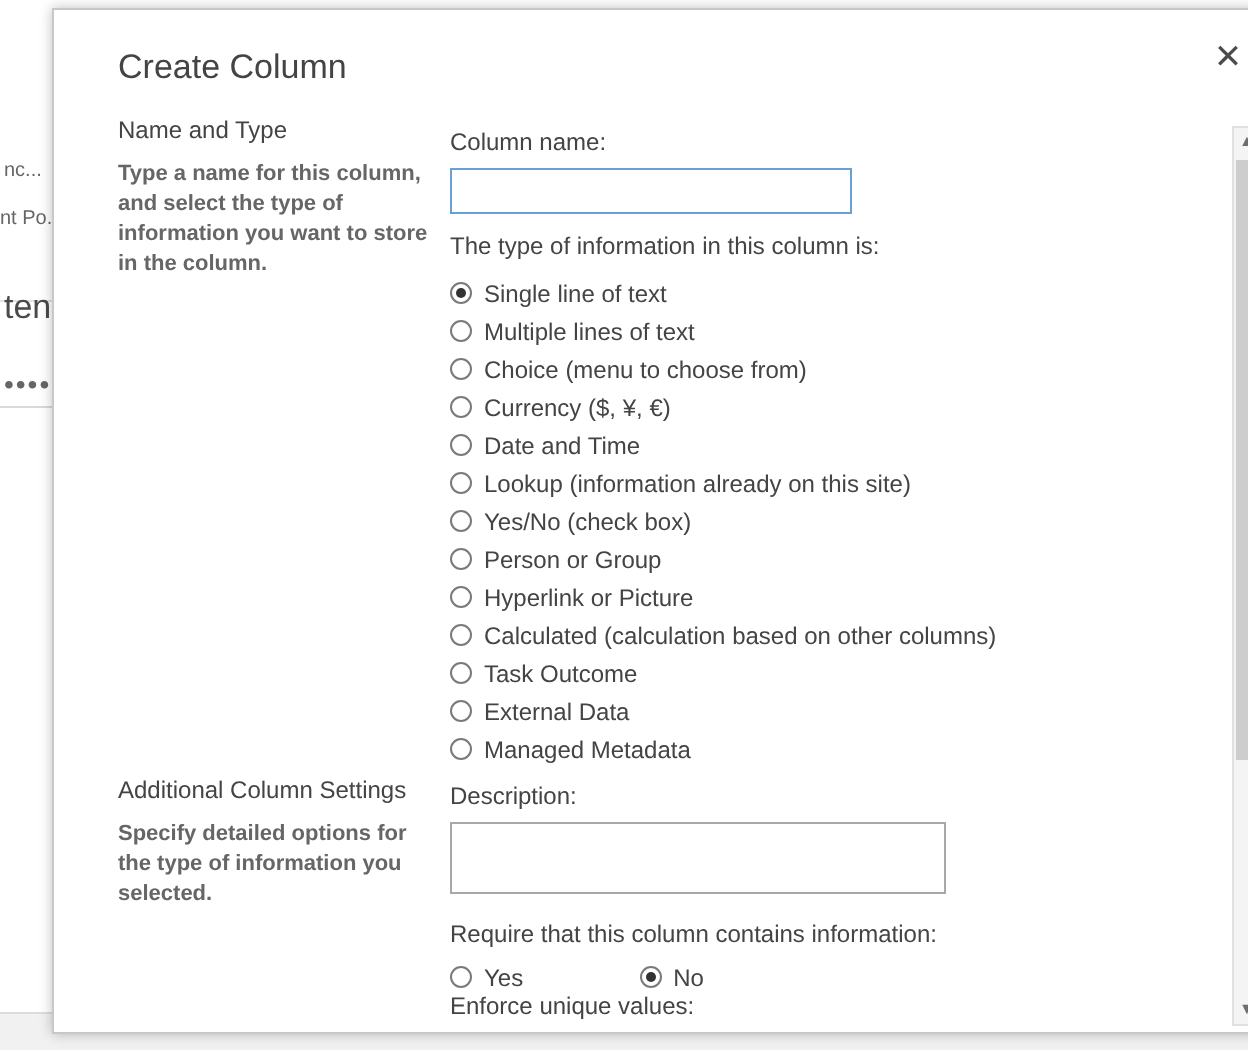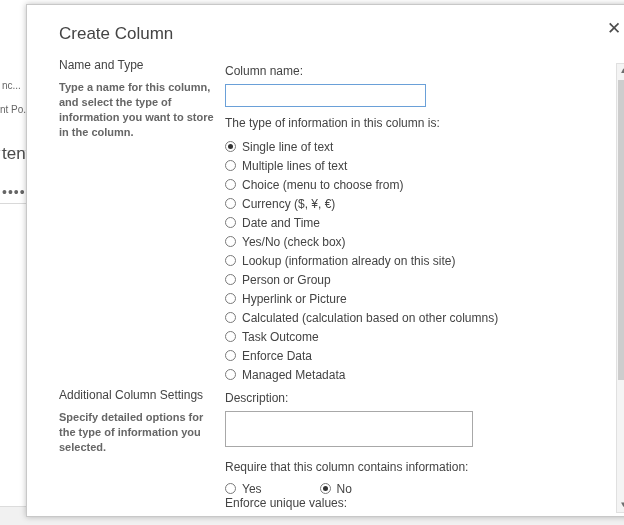--- a/index.html
+++ b/index.html
@@ -343,45 +343,45 @@
           <div class="radio-row">
             <span class="radio"></span>
             <span class="radio-label">Currency ($, ¥, €)</span>
           </div>
           <div class="radio-row">
             <span class="radio"></span>
             <span class="radio-label">Date and Time</span>
           </div>
           <div class="radio-row">
             <span class="radio"></span>
+            <span class="radio-label">Lookup (information already on this site)</span>
+          </div>
+          <div class="radio-row">
+            <span class="radio"></span>
             <span class="radio-label">Yes/No (check box)</span>
           </div>
           <div class="radio-row">
             <span class="radio"></span>
-            <span class="radio-label">Lookup (information already on this site)</span>
-          </div>
-          <div class="radio-row">
-            <span class="radio"></span>
             <span class="radio-label">Person or Group</span>
           </div>
           <div class="radio-row">
             <span class="radio"></span>
             <span class="radio-label">Hyperlink or Picture</span>
           </div>
           <div class="radio-row">
             <span class="radio"></span>
             <span class="radio-label">Calculated (calculation based on other columns)</span>
           </div>
           <div class="radio-row">
             <span class="radio"></span>
             <span class="radio-label">Task Outcome</span>
           </div>
           <div class="radio-row">
             <span class="radio"></span>
-            <span class="radio-label">Enforce Data</span>
+            <span class="radio-label">External Data</span>
           </div>
           <div class="radio-row">
             <span class="radio"></span>
             <span class="radio-label">Managed Metadata</span>
           </div>
         </div>
       </div>
 
       <div class="section section-left" style="top: 338px;">
         <div class="section-title">Additional Column Settings</div>

